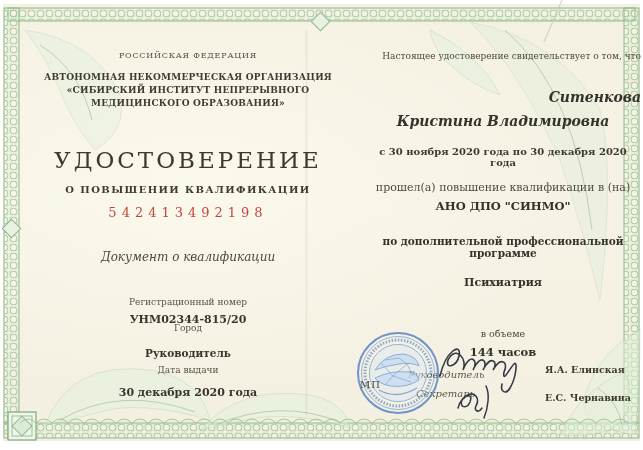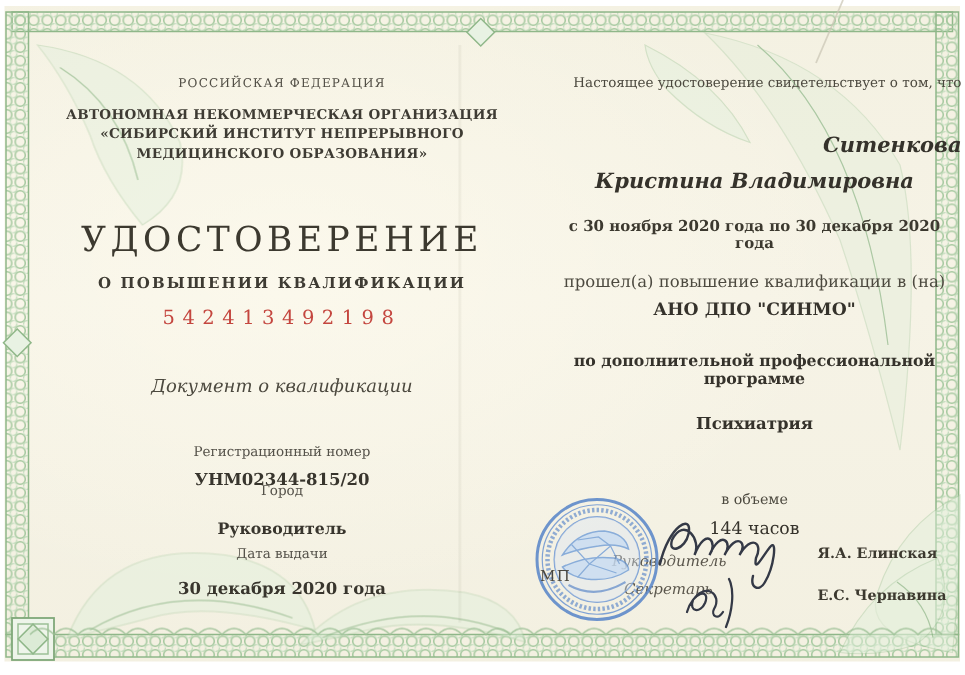--- a/index.html
+++ b/index.html
@@ -39,21 +39,21 @@
 
   .t-intro{top:51px;font-size:9px;color:#4c493f;text-align:right;}
   .t-surname{top:89px;font-size:14px;font-weight:bold;font-style:italic;color:#35322b;text-align:right;}
   .t-name{top:113px;font-size:14px;font-weight:bold;font-style:italic;color:#35322b;}
   .t-period{top:146px;font-size:10px;font-weight:bold;color:#3c392f;}
   .t-completed{top:181px;font-size:11px;color:#4c493f;}
   .t-institution{top:199px;font-size:11.5px;font-weight:bold;color:#35322b;}
   .t-proglabel{top:235px;font-size:10.5px;font-weight:bold;color:#35322b;}
   .t-program{top:276px;font-size:11px;font-weight:bold;color:#35322b;}
   .t-vollabel{top:328px;font-size:9.5px;color:#4c493f;}
-  .t-volume{top:345px;font-size:11.5px;font-weight:normal;color:#35322b;}
+  .t-volume{top:345px;font-size:11.5px;font-weight:bold;color:#35322b;}
 
   .t-mp{position:absolute;left:360px;top:379px;font-size:10px;color:#4a473f;letter-spacing:1px;}
   .t-role1{position:absolute;left:408px;top:369px;font-size:10px;font-style:italic;color:#5a564c;}
   .t-role2{position:absolute;left:416px;top:388px;font-size:10px;font-style:italic;color:#5a564c;}
   .t-signame1{position:absolute;left:545px;top:364px;font-size:9.5px;font-weight:600;color:#3c392f;}
   .t-signame2{position:absolute;left:545px;top:392px;font-size:9.5px;font-weight:600;color:#3c392f;}
 
   .stamp{position:absolute;left:355px;top:330px;opacity:.88;}
   .sig{position:absolute;left:432px;top:338px;}
 </style>

